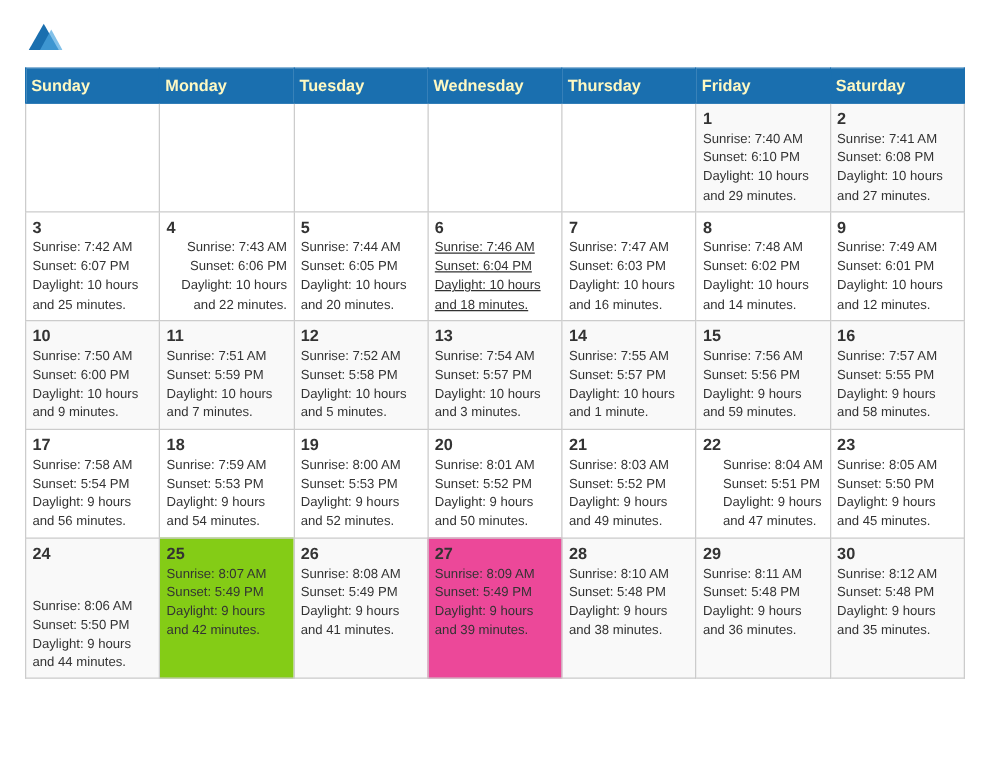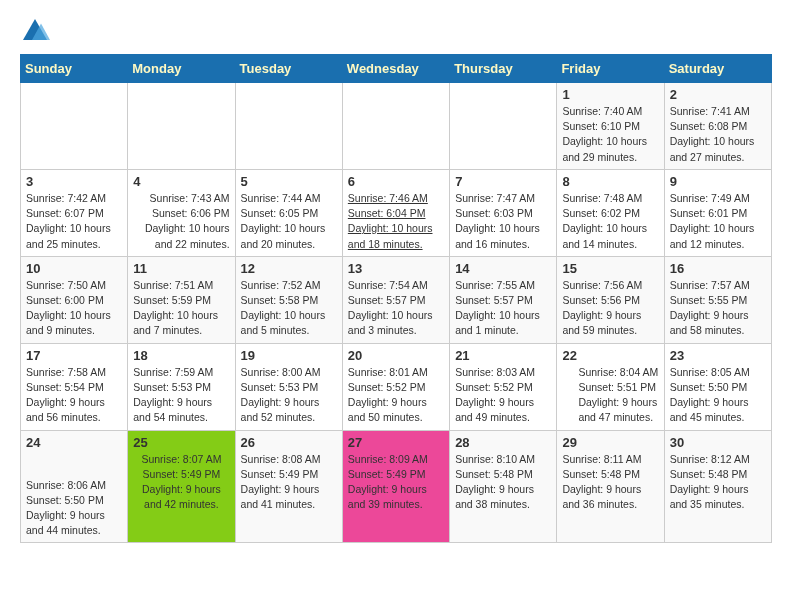--- a/index.html
+++ b/index.html
@@ -222,21 +222,21 @@
         </tr>
         <tr>
           <td style="background: rgb(249, 249, 249);">
             <div class="day-number">24</div>
             <div class="day-info" style="white-space: pre-line; margin-top: 28px;">Sunrise: 8:06 AM
 Sunset: 5:50 PM
 Daylight: 9 hours and 44 minutes.</div>
           </td>
           <td style="background: #84cc16;">
             <div class="day-number">25</div>
-            <div class="day-info" style="white-space: pre-line; text-align: center;">Sunrise: 8:07 AM
+            <div class="day-info" style="white-space: pre-line;">Sunrise: 8:07 AM
 Sunset: 5:49 PM
 Daylight: 9 hours and 42 minutes.</div>
           </td>
           <td style="background: rgb(249, 249, 249);">
             <div class="day-number">26</div>
             <div class="day-info" style="white-space: pre-line;">Sunrise: 8:08 AM
 Sunset: 5:49 PM
 Daylight: 9 hours and 41 minutes.</div>
           </td>
           <td style="background: #ec4899;">

